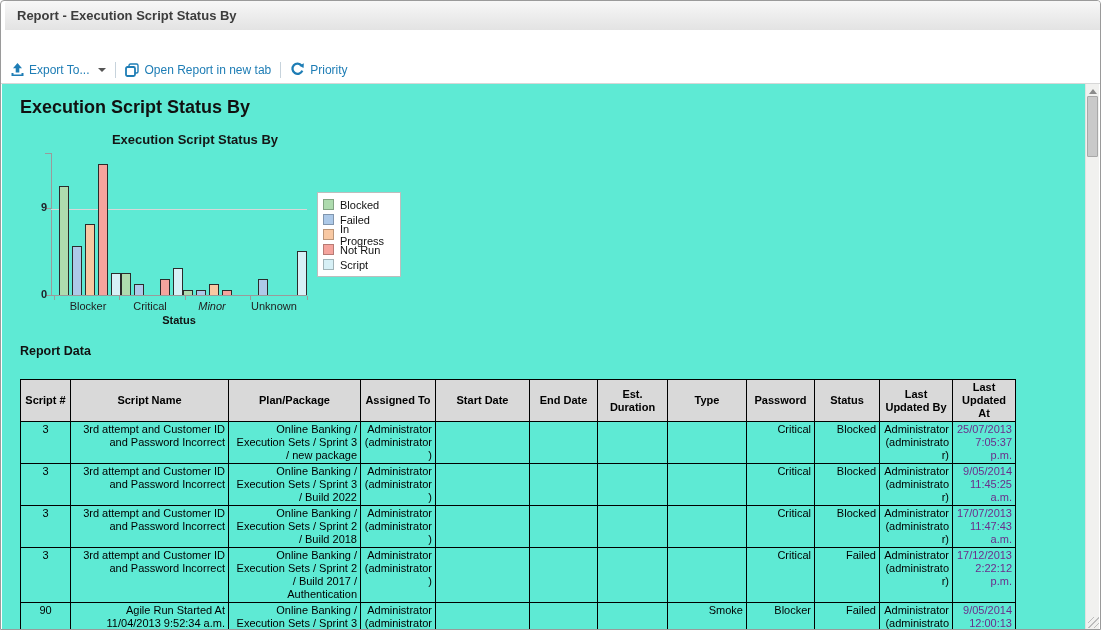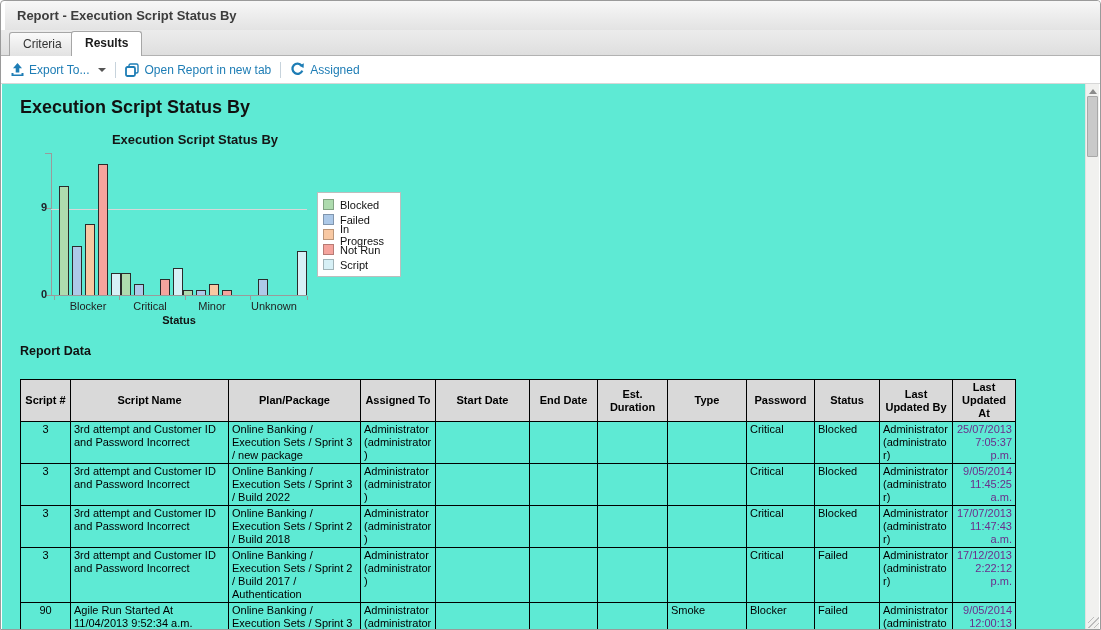--- a/index.html
+++ b/index.html
@@ -56,21 +56,21 @@
   .legend-item { display:flex; align-items:center; gap:6px; height:15px; }
   .legend-swatch { width:11px; height:11px; border:1px solid rgba(0,0,0,0.25); flex:none; }
   .legend-label { font-size:11px; color:#111; }
 
   
   .report-table { position:absolute; left:18px; top:295px; border-collapse:collapse; table-layout:fixed;
                   width:995px; font-size:11px; }
   .report-table th { background:#d9d9d9; border:1px solid #000; font-weight:bold; color:#000;
                      text-align:center; vertical-align:middle; height:41px; padding:1px 2px; line-height:13px; }
   .report-table td { border:1px solid #000; vertical-align:top; padding:1px 3px; line-height:13px;
-                     color:#000; word-wrap:break-word; }
+                     color:#000; word-wrap:break-word;text-align:right; }
   .report-table td.al-center { text-align:center; }
   .report-table td.date-cell { color:#6b2d8b; text-align:right; }
 
   
   .scrollbar { position:absolute; right:1px; top:83px; width:14px; height:546px; background:#f1f1ef;
                border-left:1px solid #e2e2e0; }
   .sb-up { position:absolute; top:5px; left:3px; width:0; height:0;
            border-left:4px solid transparent; border-right:4px solid transparent;
            border-bottom:5px solid #8b8b8b; }
   .sb-thumb { position:absolute; top:12px; left:1px; width:11px; height:61px; background:#c9c9c9;
@@ -80,29 +80,20 @@
 </style>
 </head>
 <body>
 
 <div class="window">
 
   <div class="titlebar">
     <span>Report - Execution Script Status By</span>
   </div>
 
-  <div class="tabstrip">
-    <div class="strip-border"></div>
-    <div class="tab inactive">
-      <span>Criteria</span>
-    </div>
-    <div class="tab active">
-      <span>Results</span>
-    </div>
-  </div>
 
   <div class="toolbar">
     <span class="tb-btn">
       <svg width="13" height="14" viewBox="0 0 13 14">
         <path d="M6.5 0 L11 5.2 H8.3 V9.5 H4.7 V5.2 H2 Z" fill="#1e7db5"></path>
         <path d="M0.5 10 V13 H12.5 V10 H10.5 V11.6 H2.5 V10 Z" fill="#1e7db5"></path>
       </svg>
       <span>Export To...</span>
       <span class="caret"></span>
     </span>
@@ -113,21 +104,21 @@
         <rect x="1" y="4" width="9" height="9" rx="1.5" fill="#fff" stroke="#1e7db5" stroke-width="1.8"></rect>
       </svg>
       <span>Open Report in new tab</span>
     </span>
     <span class="tb-sep"></span>
     <span class="tb-btn">
       <svg width="15" height="15" viewBox="0 0 15 15">
         <path d="M12.3 8.6 A5.1 5.1 0 1 1 11.6 3.6" fill="none" stroke="#1e7db5" stroke-width="2.3"></path>
         <path d="M13.8 1.2 L13.6 6 L9.3 3.7 Z" fill="#1e7db5"></path>
       </svg>
-      <span>Assigned</span>
+      <span>Priority</span>
     </span>
   </div>
 
   <div class="content">
     <div class="page-heading">Execution Script Status By</div>
     <div class="chart" id="chart">
         <div class="chart-title">Execution Script Status By</div>
         <div class="axis-y"></div>
         <div class="axis-x"></div>
         <div class="gridline"></div>
@@ -149,21 +140,21 @@
         <div class="xlab" style="left: 37px;">Blocker</div>
         <div class="bar" style="left: 101px; top: 147px; height: 22px; background: rgb(174, 219, 174);"></div>
         <div class="bar" style="left: 114px; top: 158px; height: 11px; background: rgb(173, 201, 232);"></div>
         <div class="bar" style="left: 140px; top: 153px; height: 16px; background: rgb(245, 164, 157);"></div>
         <div class="bar" style="left: 153px; top: 142px; height: 27px; background: rgb(215, 240, 246);"></div>
         <div class="xlab" style="left: 99px;">Critical</div>
         <div class="bar" style="left: 163px; top: 164px; height: 5px; background: rgb(174, 219, 174);"></div>
         <div class="bar" style="left: 176px; top: 164px; height: 5px; background: rgb(173, 201, 232);"></div>
         <div class="bar" style="left: 189px; top: 158px; height: 11px; background: rgb(248, 200, 162);"></div>
         <div class="bar" style="left: 202px; top: 164px; height: 5px; background: rgb(245, 164, 157);"></div>
-        <div class="xlab" style="left: 161px;">Minor</div>
+        <div class="xlab" style="left: 161px; font-style: italic;">Minor</div>
         <div class="bar" style="left: 238px; top: 153px; height: 16px; background: rgb(173, 201, 232);"></div>
         <div class="bar" style="left: 277px; top: 125px; height: 44px; background: rgb(215, 240, 246);"></div>
         <div class="xlab" style="left: 223px;">Unknown</div>
         <div class="x-axis-title">Status</div>
         <div class="legend">
           <div class="legend-item">
             <div class="legend-swatch" style="background: rgb(174, 219, 174);"></div>
             <div class="legend-label">Blocked</div>
           </div>
           <div class="legend-item">

